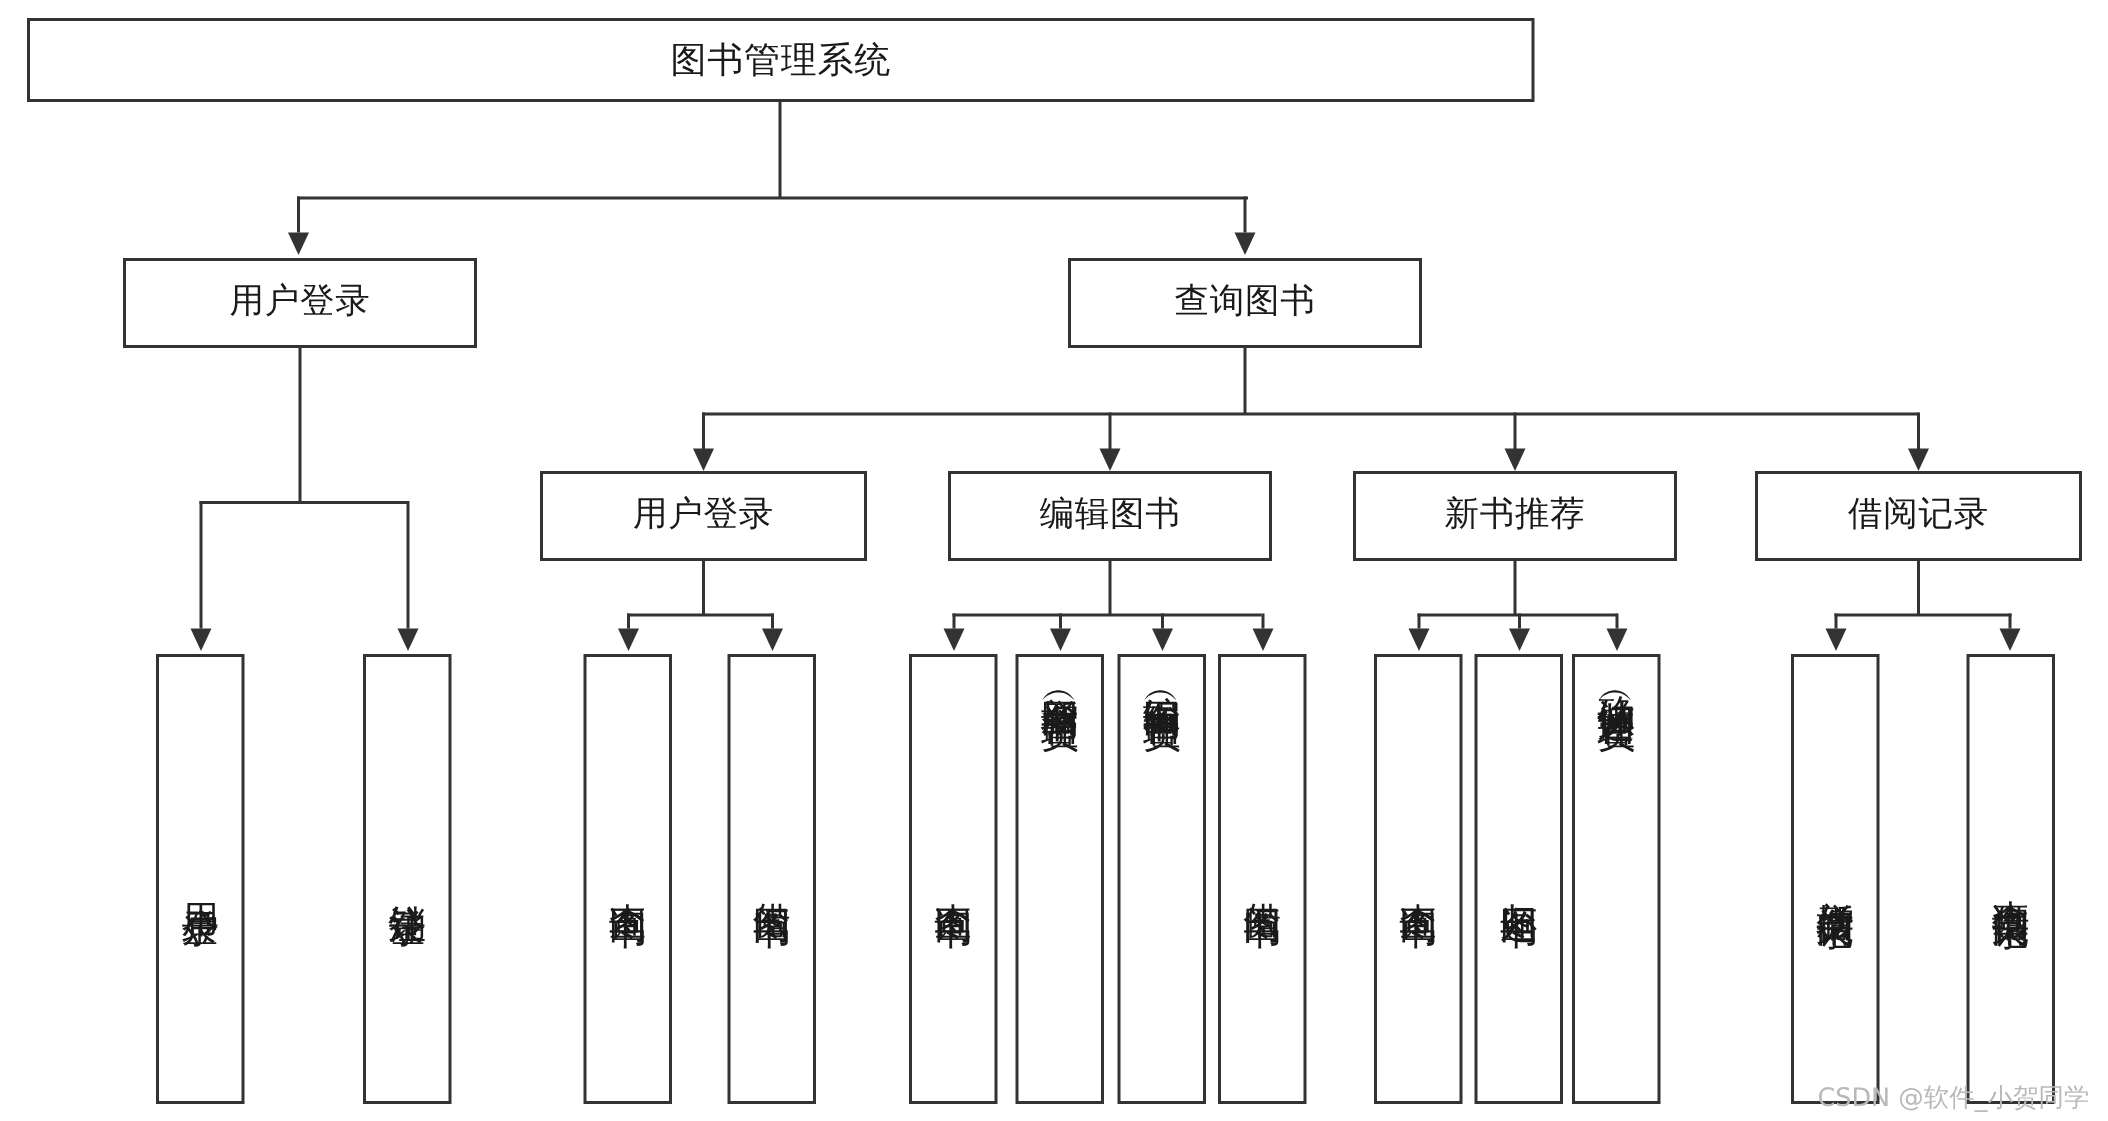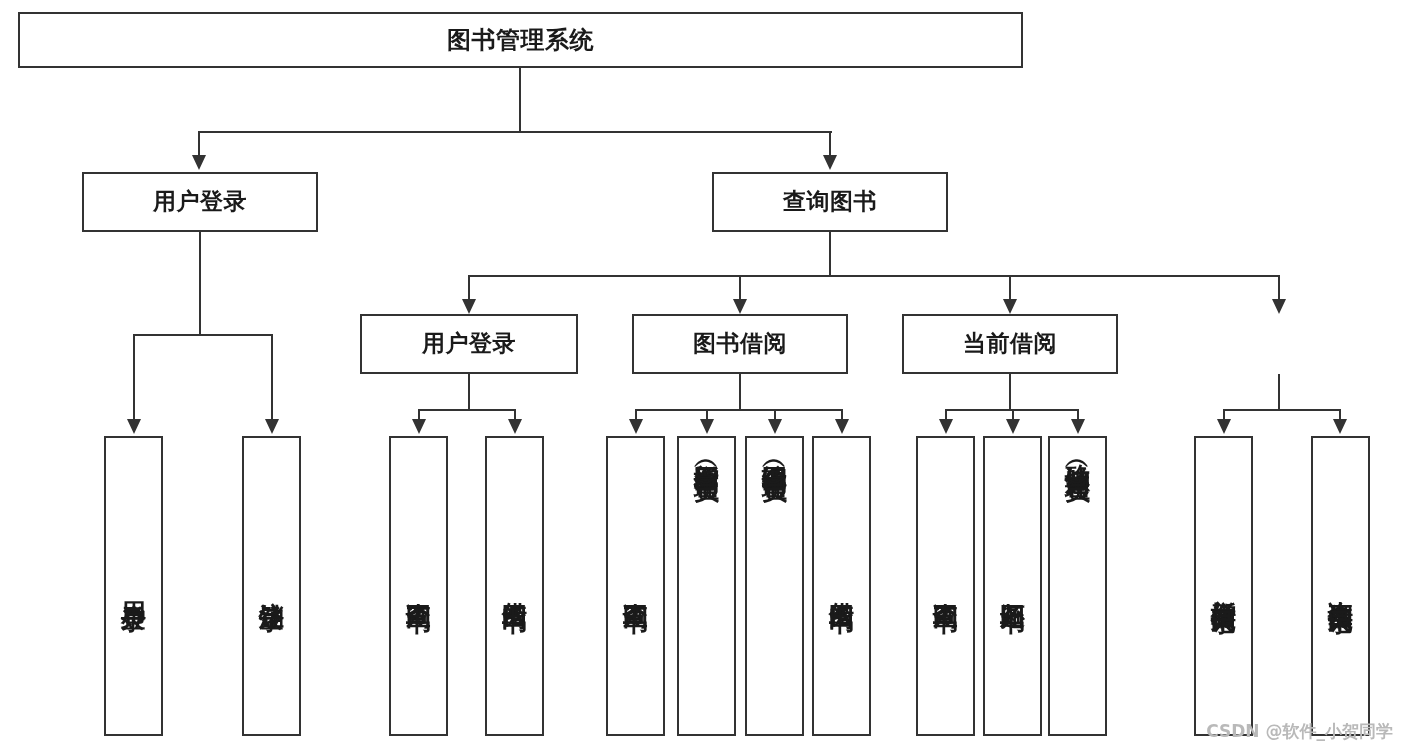--- a/index.html
+++ b/index.html
@@ -10,21 +10,20 @@
   }
   body {
     font-family: "DejaVu Sans", "Liberation Sans", sans-serif;
   }
   #canvas {
     position: relative;
     width: 1405px;
     height: 747px;
     background: #ffffff;
     overflow: hidden;
-    font-weight: bold;
   }
   .node {
     position: absolute;
     box-sizing: border-box;
     background: #ffffff;
     border: 2px solid #333333;
     display: flex;
     align-items: center;
     justify-content: center;
     color: #1a1a1a;
@@ -101,27 +100,30 @@
 
   <div class="node horiz" style="left:712px; top:172px; width:236px; height:60px;">
     <span class="node-label">查询图书</span>
   </div>
 
   <div class="node horiz" style="left:360px; top:314px; width:218px; height:60px;">
     <span class="node-label">用户登录</span>
   </div>
 
   <div class="node horiz" style="left:632px; top:314px; width:216px; height:60px;">
-    <span class="node-label">图书借阅</span>
+    <span class="node-label">编辑图书</span>
   </div>
 
   <div class="node horiz" style="left:902px; top:314px; width:216px; height:60px;">
-    <span class="node-label">当前借阅</span>
-  </div>
-
+    <span class="node-label">新书推荐</span>
+  </div>
+
+  <div class="node horiz" style="left:1170px; top:314px; width:218px; height:60px;">
+    <span class="node-label">借阅记录</span>
+  </div>
 
   <div class="node vert mid" style="left:104px; top:436px; width:59px; height:300px;">
     <span class="node-label">用户登录</span>
   </div>
 
   <div class="node vert mid" style="left:242px; top:436px; width:59px; height:300px;">
     <span class="node-label">注销登录</span>
   </div>
 
   <div class="node vert mid" style="left:389px; top:436px; width:59px; height:300px;">

